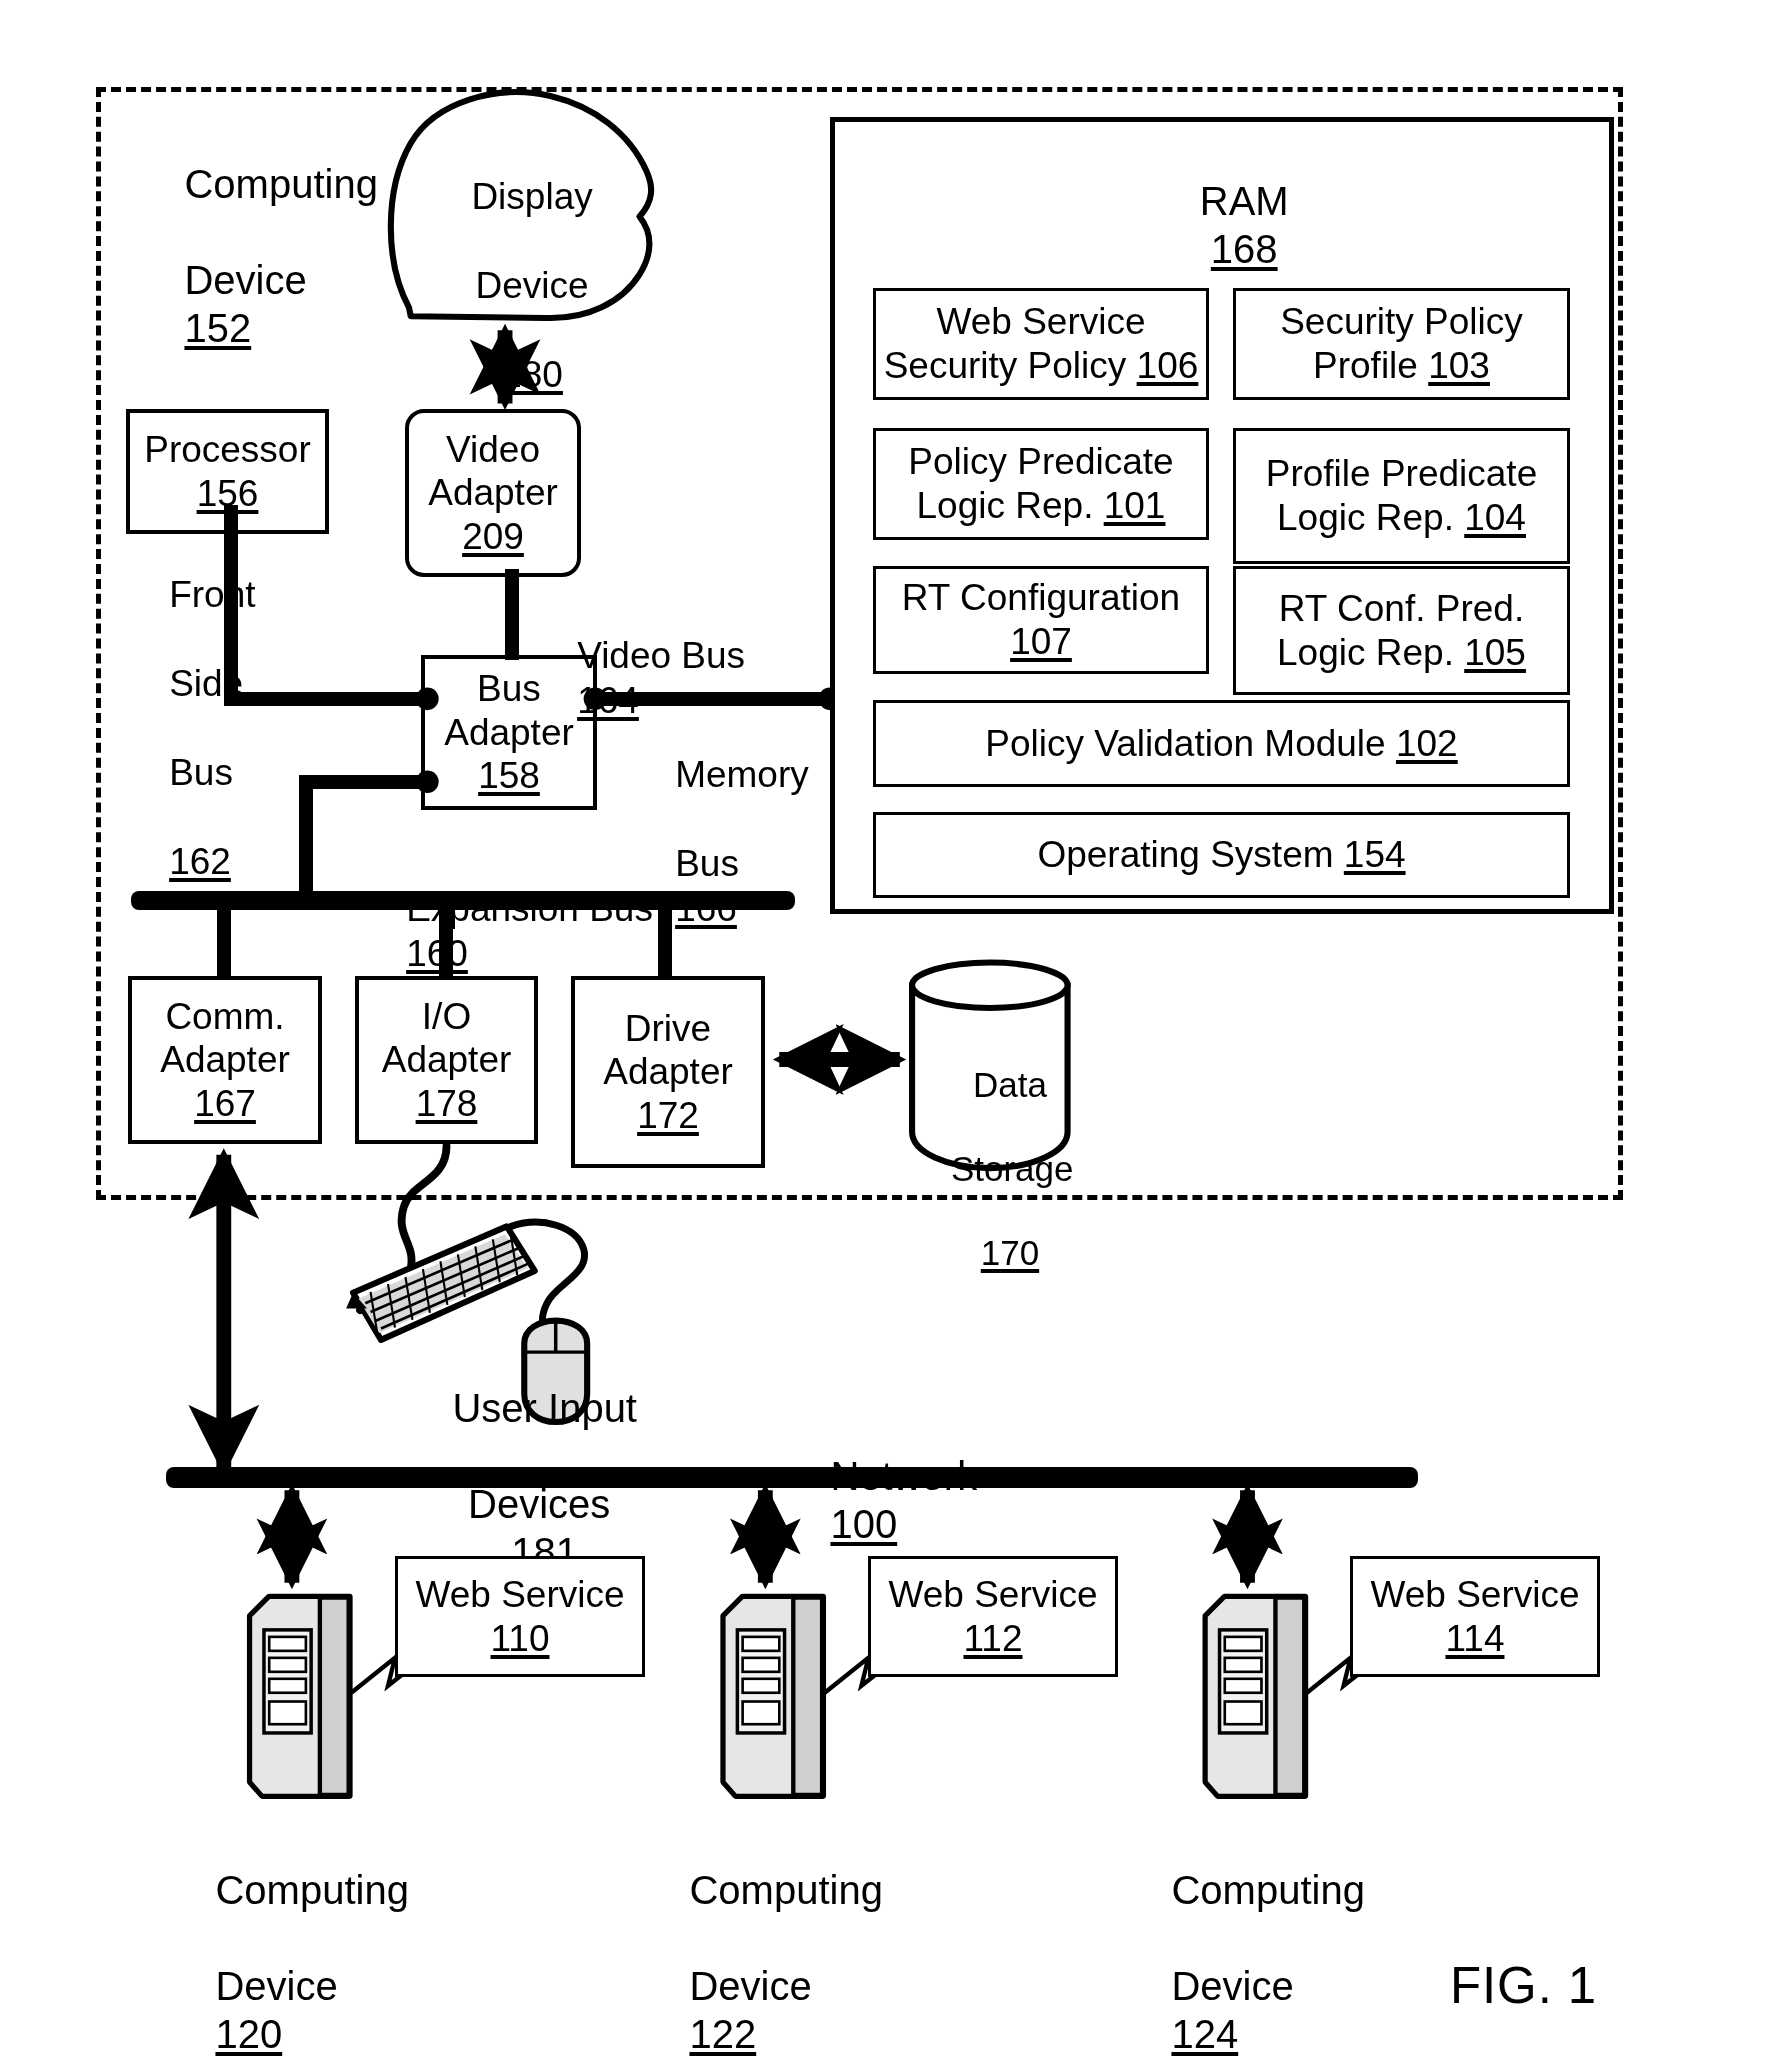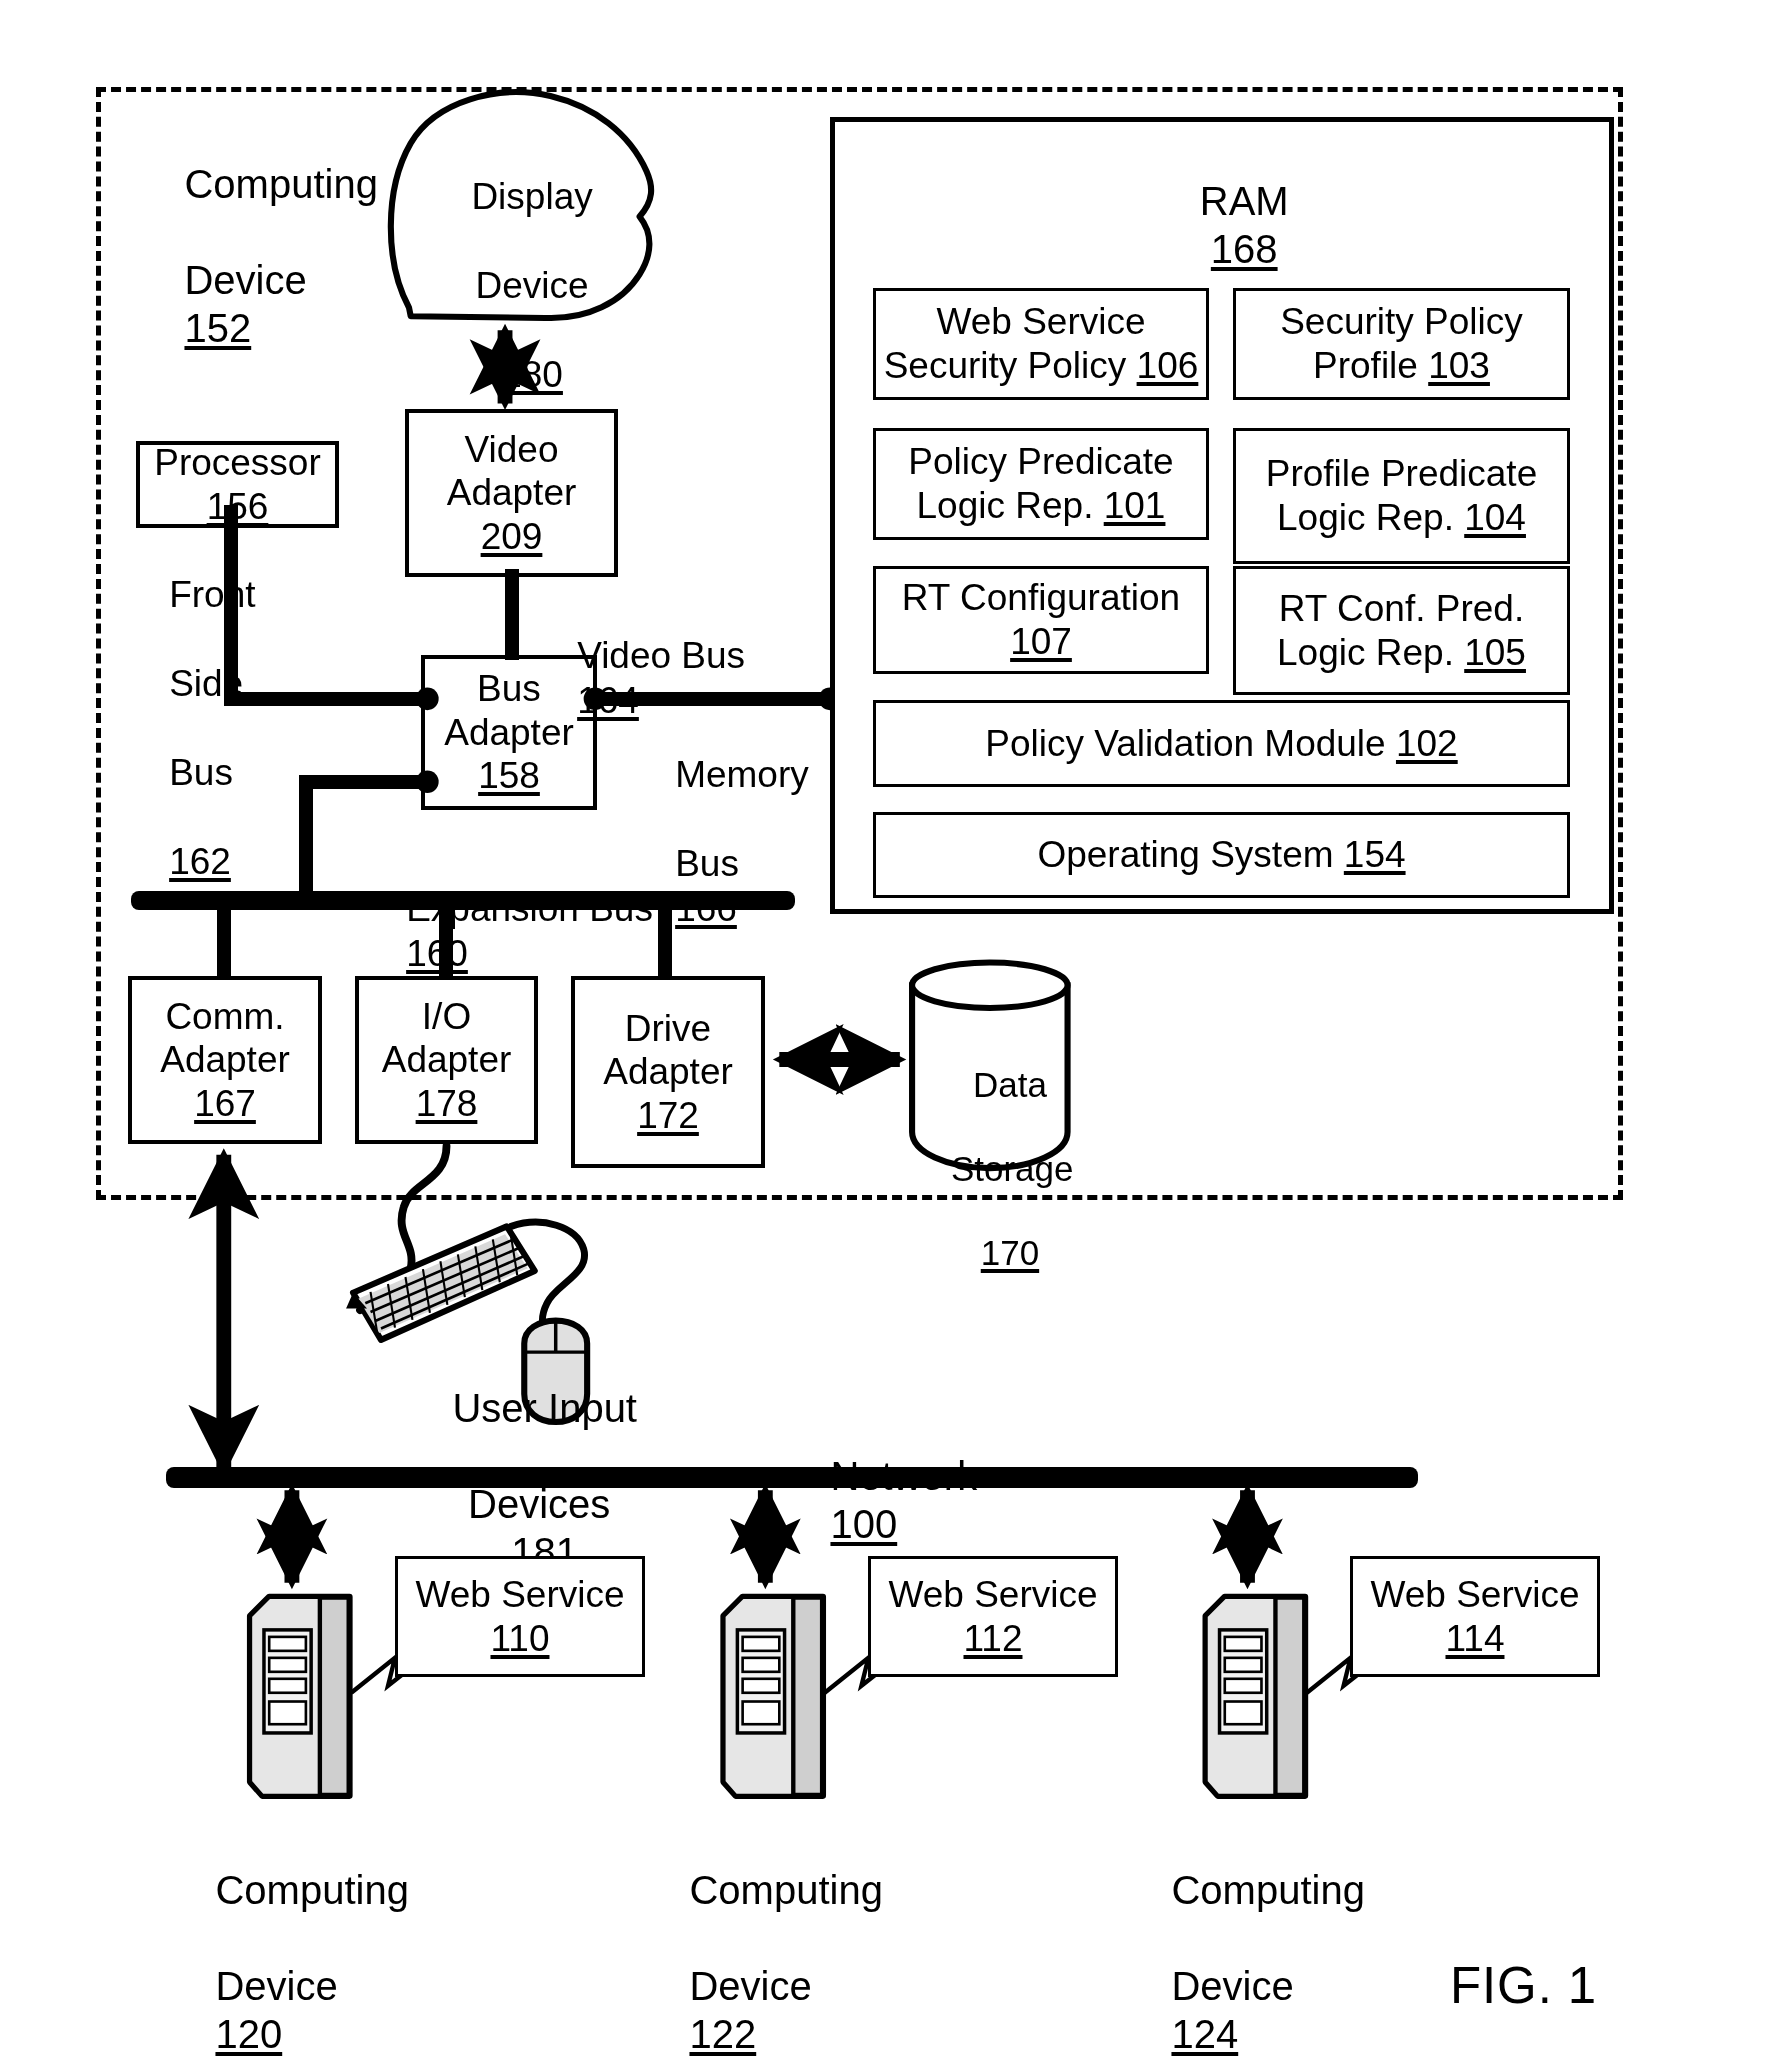--- a/index.html
+++ b/index.html
@@ -53,28 +53,28 @@
              C 680 122 720 152 740 196 C 748 214 748 230 732 248
              C 748 268 746 292 732 314 C 712 346 672 366 624 364
              L 470 362 Z" fill="#fff" stroke="#000" stroke-width="7" stroke-linejoin="round" data-name="display-device-blob"></path>
   </svg>
   <div class="lbl f42" data-name="display-device-label" style="left:411px;top:131px;width:201px;">
     <span data-name="dd-line1">Display</span><br>
     <span data-name="dd-line2">Device</span><br>
     <span class="u" data-name="dd-ref">180</span>
   </div>
 
-  <div class="abs box" data-name="processor-box" style="left:136px;top:409px;width:203px;height:87px;margin-top:32px;">
+  <div class="abs box" data-name="processor-box" style="left:126px;top:409px;width:203px;height:125px;">
     <div class="f42" data-name="processor-label">
       <span data-name="proc-line1">Processor</span><br>
       <span class="u" data-name="proc-ref">156</span>
     </div>
   </div>
 
-  <div class="abs box" data-name="video-adapter-box" style="left:405px;top:409px;width:213px;height:168px;">
+  <div class="abs box" data-name="video-adapter-box" style="left:405px;top:409px;width:176px;height:168px;border-radius:19px;">
     <div class="f42" data-name="video-adapter-label">
       <span data-name="va-line1">Video</span><br>
       <span data-name="va-line2">Adapter</span><br>
       <span class="u" data-name="va-ref">209</span>
     </div>
   </div>
 
   <div class="abs box" data-name="bus-adapter-box" style="left:421px;top:655px;width:176px;height:155px;">
     <div class="f42" data-name="bus-adapter-label">
       <span data-name="ba-line1">Bus</span><br>

